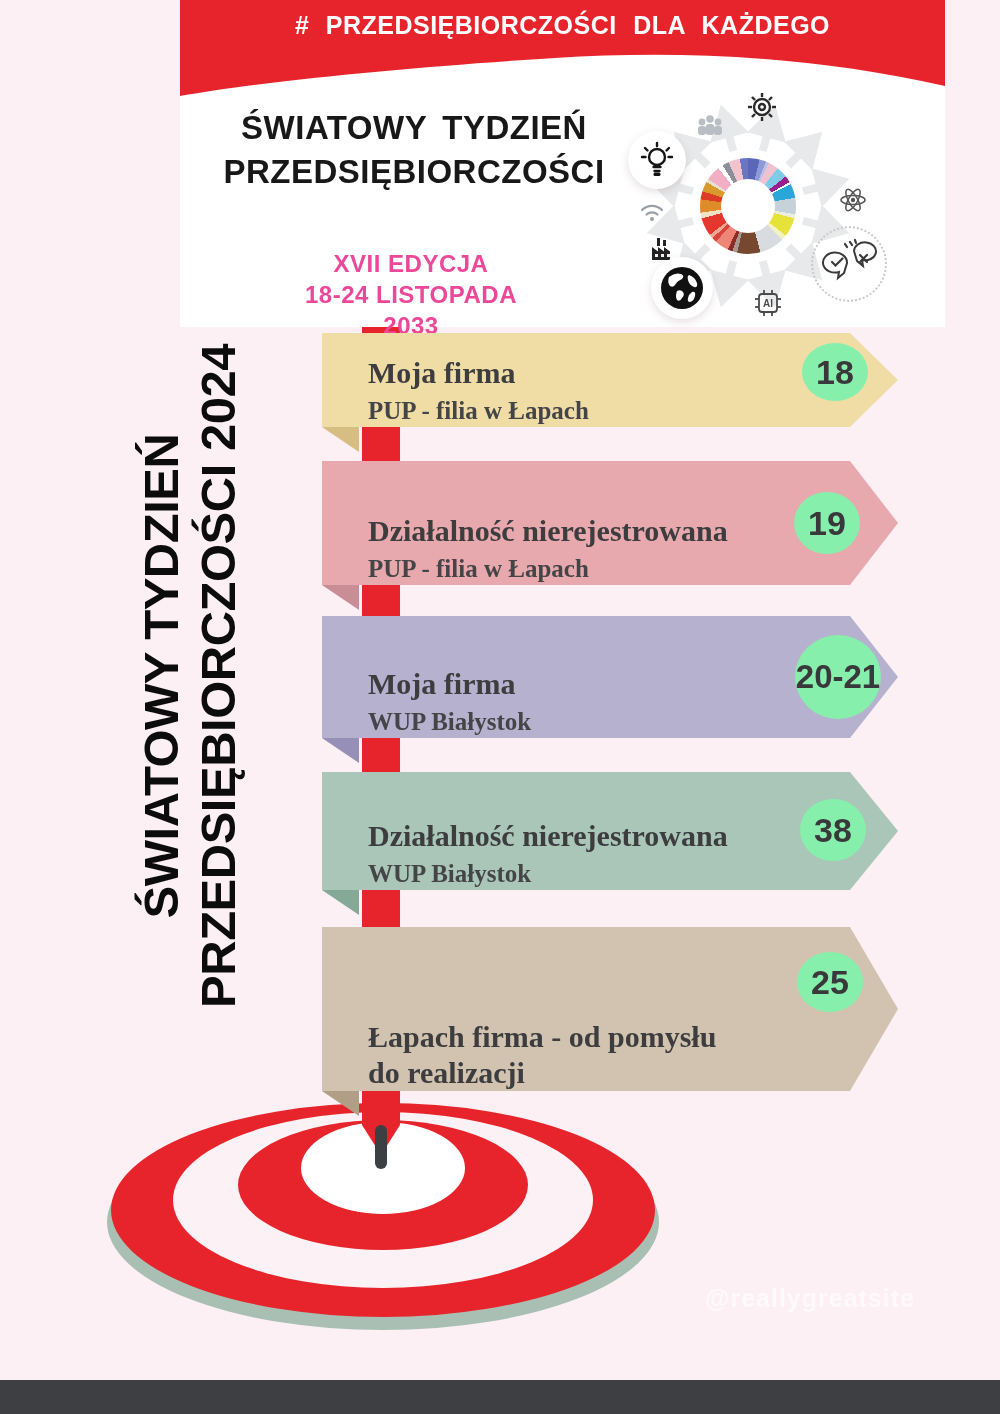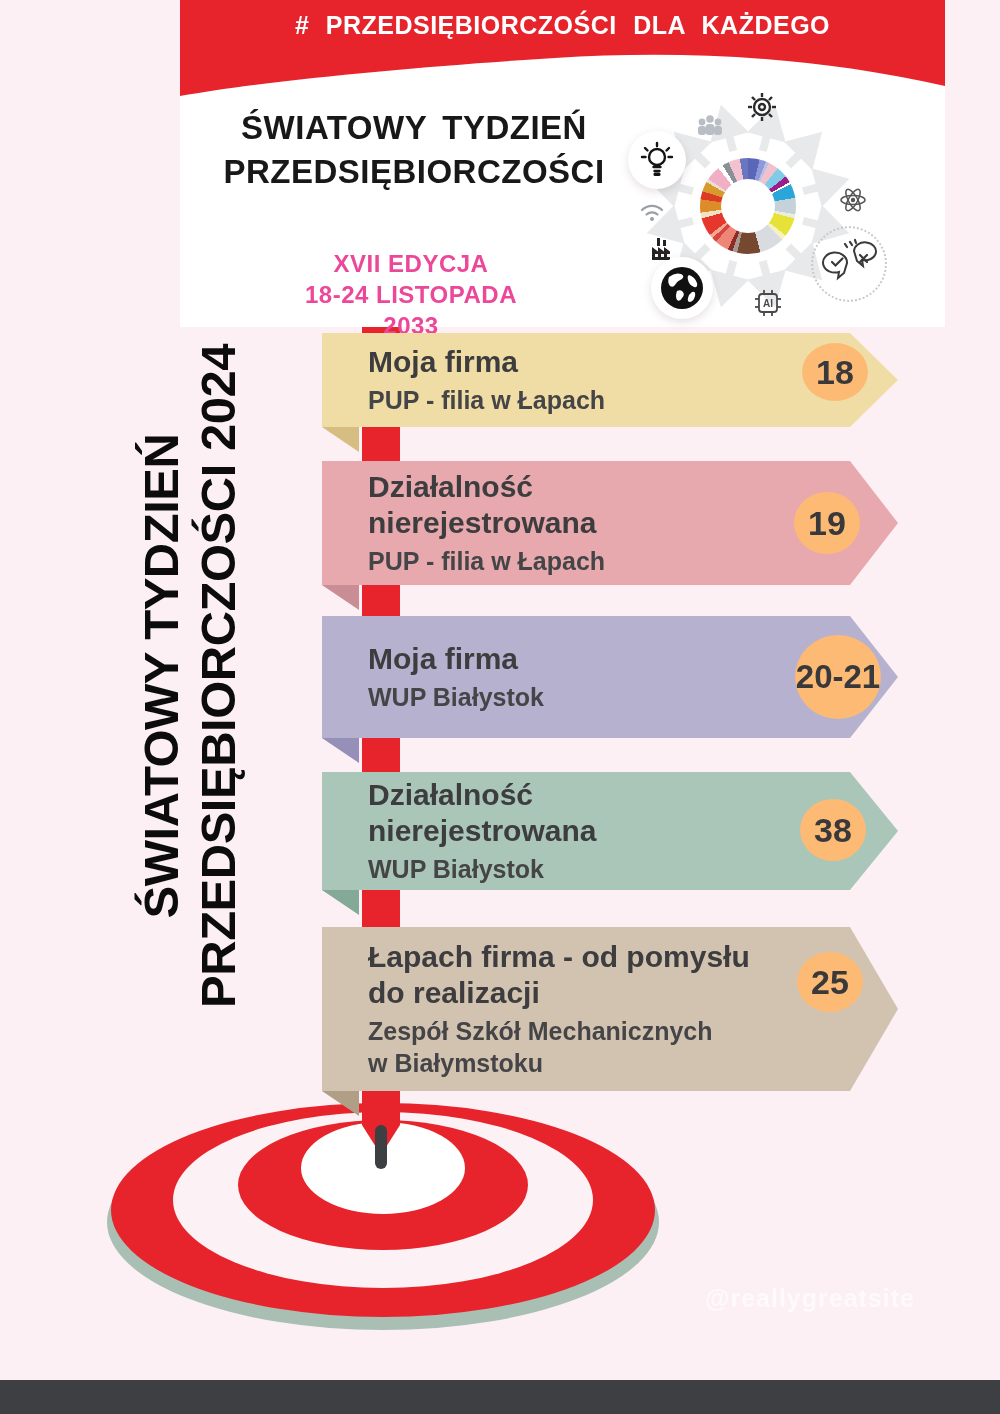--- a/index.html
+++ b/index.html
@@ -47,26 +47,26 @@
   .side-title-inner{position:absolute;transform:translate(-50%,-50%) rotate(-90deg);
     white-space:nowrap;text-align:center;color:#0c0c0c;
     font-size:49px;line-height:57px;font-weight:bold;letter-spacing:-.5px;}
 
   
   .banner{position:absolute;left:322px;width:576px;z-index:5;}
   .banner-shape{position:absolute;inset:0;
     clip-path:polygon(0 0,calc(100% - 48px) 0,100% 50%,calc(100% - 48px) 100%,0 100%);}
   .banner-fold{position:absolute;left:0;top:100%;width:37px;height:25px;
     clip-path:polygon(0 0,100% 0,100% 100%);}
-  .banner-content{position:absolute;inset:0;display:flex;flex-direction:column;justify-content:center;
-    padding-left:46px;padding-right:130px;box-sizing:border-box;}
+  .banner-content{position:absolute;inset:0;display:flex;flex-direction:column;justify-content:flex-end;
+    padding-left:46px;padding-right:130px;box-sizing:border-box;font-family:Liberation Serif, serif;}
   .banner-title{font-size:30px;font-weight:bold;color:#3d3d3f;line-height:36px;}
   .banner-org{font-size:25px;font-weight:bold;color:#454547;line-height:32px;margin-top:4px;}
   .pre{white-space:pre-line;}
-  .day-circle{position:absolute;background:#fdba74;border-radius:50%;
+  .day-circle{position:absolute;background:#86efac;border-radius:50%;
     display:flex;align-items:center;justify-content:center;
     font-size:34px;font-weight:bold;color:#39393b;}
   .b1{top:333px;height:94px;}
   .b2{top:461px;height:124px;}
   .b3{top:616px;height:122px;}
   .b4{top:772px;height:118px;}
   .b5{top:927px;height:164px;}
   .b1 .day-circle{left:480px;top:10px;width:66px;height:58px;}
   .b2 .day-circle{left:472px;top:31px;width:66px;height:62px;}
   .b3 .day-circle{left:473px;top:19px;width:86px;height:84px;font-size:33px;}
@@ -327,22 +327,20 @@
     </div>
     <div class="day-circle">38</div>
   </div>
 
   <div class="banner b5">
     <div class="banner-shape" style="background: rgb(210, 195, 177);"></div>
     <div class="banner-fold" style="background: rgb(177, 158, 135);"></div>
     <div class="banner-content">
       <div class="banner-title pre">Łapach firma - od pomysłu
 do realizacji</div>
-      <div class="banner-org pre">Zespół Szkół Mechanicznych
-w Białymstoku</div>
     </div>
     <div class="day-circle">25</div>
   </div>
 
   <div class="ellipse t-base"></div>
   <div class="ellipse t-red1"></div>
   <div class="ellipse t-white1"></div>
   <div class="ellipse t-red2"></div>
   <div class="ellipse t-white2"></div>
   <div class="pin"></div>

